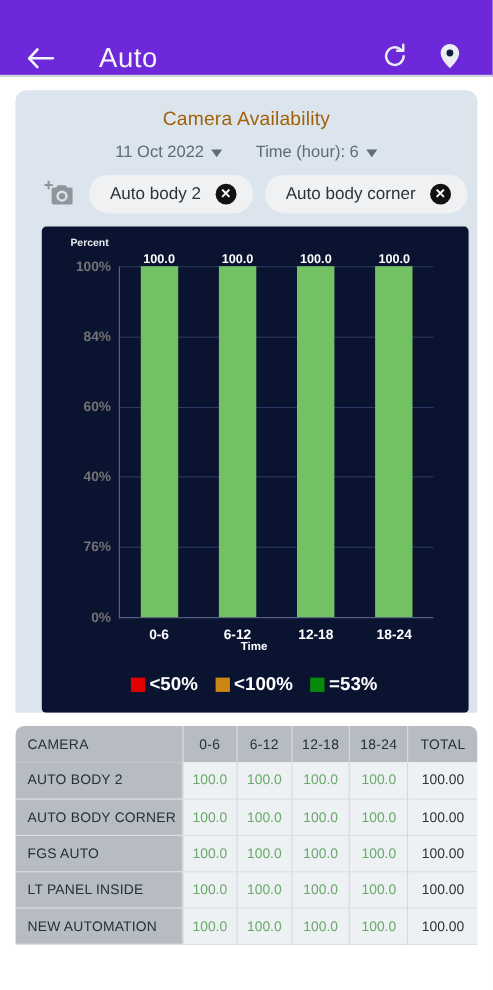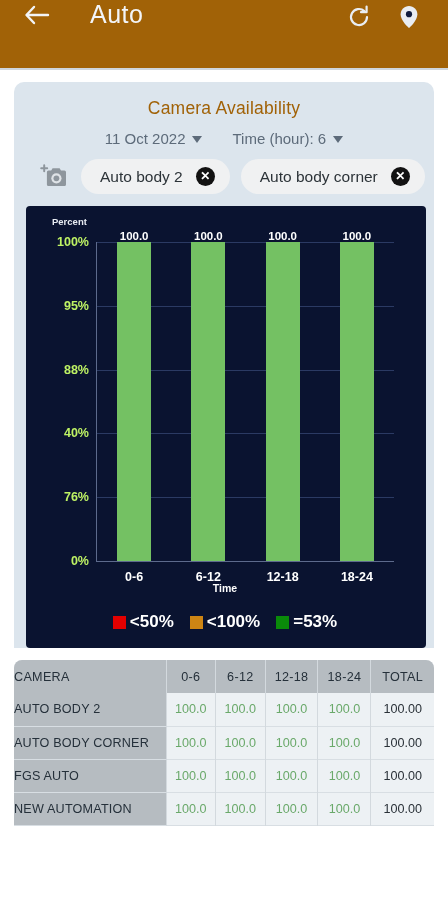--- a/index.html
+++ b/index.html
@@ -7,23 +7,23 @@
     width: 448px; height: 900px;
     background: #ffffff;
     font-family: "Liberation Sans", sans-serif;
     overflow: hidden;
   }
 
   
   .appbar {
     position: relative;
     height: 70px;
-    background: #a16207;
+    background: #6d28d9;
     display: flex;
-    align-items: flex-start;
+    align-items: flex-end;
     padding: 0 22px;
     border-bottom: 2px solid #cfd6dd;
   }
   .appbar .back {
     width: 30px; height: 30px;
     display: flex; align-items: center; justify-content: center;
     cursor: pointer;
   }
   .appbar .title {
     color: #f3f5f8;
@@ -104,21 +104,21 @@
     color: #fff;
     font-size: 12px;
     line-height: 19px;
     text-align: center;
     font-weight: bold;
     flex: 0 0 auto;
   }
 
   
   .chart-wrap {
-    margin: 0 8px 0 12px;
+    margin: 0 8px 0 24px;
     background: #0a1330;
     border-radius: 4px;
     padding: 8px 10px 8px 8px;
     position: relative;
     height: 442px;
   }
   .chart-inner { position: relative; width: 100%; height: 100%; }
   .axis-title {
     position: absolute;
     left: 18px; top: 2px;
@@ -134,21 +134,21 @@
     border-bottom: 1px solid #5d6a8c;
   }
   .gridline {
     position: absolute; left: 0; right: 0;
     border-top: 1px solid #2b3a63;
   }
   .ytick {
     position: absolute;
     right: calc(100% + 8px);
     transform: translateY(-50%);
-    color: #bef264;
+    color: #737373;
     font-size: 12.5px;
     font-weight: bold;
     white-space: nowrap;
   }
   .bars {
     position: absolute; inset: 0;
     display: flex;
     align-items: flex-end;
     justify-content: space-around;
   }
@@ -216,20 +216,21 @@
   }
   th {
     background: #b6bcc1;
     color: #25303a;
     font-weight: normal;
     letter-spacing: .3px;
   }
   th:last-child, td:last-child { border-right: none; }
   th.camcol, td.camcol {
     text-align: left;
+    padding-left: 11px;
     width: 152px;
   }
   td.camcol {
     background: #b6bcc1;
     color: #25303a;
     letter-spacing: .2px;
   }
   td.val { background: #edf1f4; color: #6aa96a; }
   td.total { background: #edf1f4; color: #2a3138; }
   tbody tr { border-bottom: 1px solid #d8dee3; }
@@ -300,22 +301,22 @@
 
       <div class="plot">
 
         <div class="gridline" style="top:0%"></div>
         <div class="gridline" style="top:20%"></div>
         <div class="gridline" style="top:40%"></div>
         <div class="gridline" style="top:60%"></div>
         <div class="gridline" style="top:80%"></div>
 
         <div class="ytick" style="top:0%">100%</div>
-        <div class="ytick" style="top:20%">95%</div>
-        <div class="ytick" style="top:40%">88%</div>
+        <div class="ytick" style="top:20%">84%</div>
+        <div class="ytick" style="top:40%">60%</div>
         <div class="ytick" style="top:60%">40%</div>
         <div class="ytick" style="top:80%">76%</div>
         <div class="ytick" style="top:100%">0%</div>
 
         <div class="bars">
           <div class="barcol">
             <span class="barlabel" style="bottom:100%">100.0</span>
             <div class="bar" style="height:100%"></div>
             <span class="xtick">0-6</span>
           </div>
@@ -388,20 +389,28 @@
       </tr>
       <tr>
         <td class="camcol">FGS AUTO</td>
         <td class="val">100.0</td>
         <td class="val">100.0</td>
         <td class="val">100.0</td>
         <td class="val">100.0</td>
         <td class="total">100.00</td>
       </tr>
       <tr>
+        <td class="camcol">LT PANEL INSIDE</td>
+        <td class="val">100.0</td>
+        <td class="val">100.0</td>
+        <td class="val">100.0</td>
+        <td class="val">100.0</td>
+        <td class="total">100.00</td>
+      </tr>
+      <tr>
         <td class="camcol">NEW AUTOMATION</td>
         <td class="val">100.0</td>
         <td class="val">100.0</td>
         <td class="val">100.0</td>
         <td class="val">100.0</td>
         <td class="total">100.00</td>
       </tr>
     </tbody>
   </table>
 </div>

